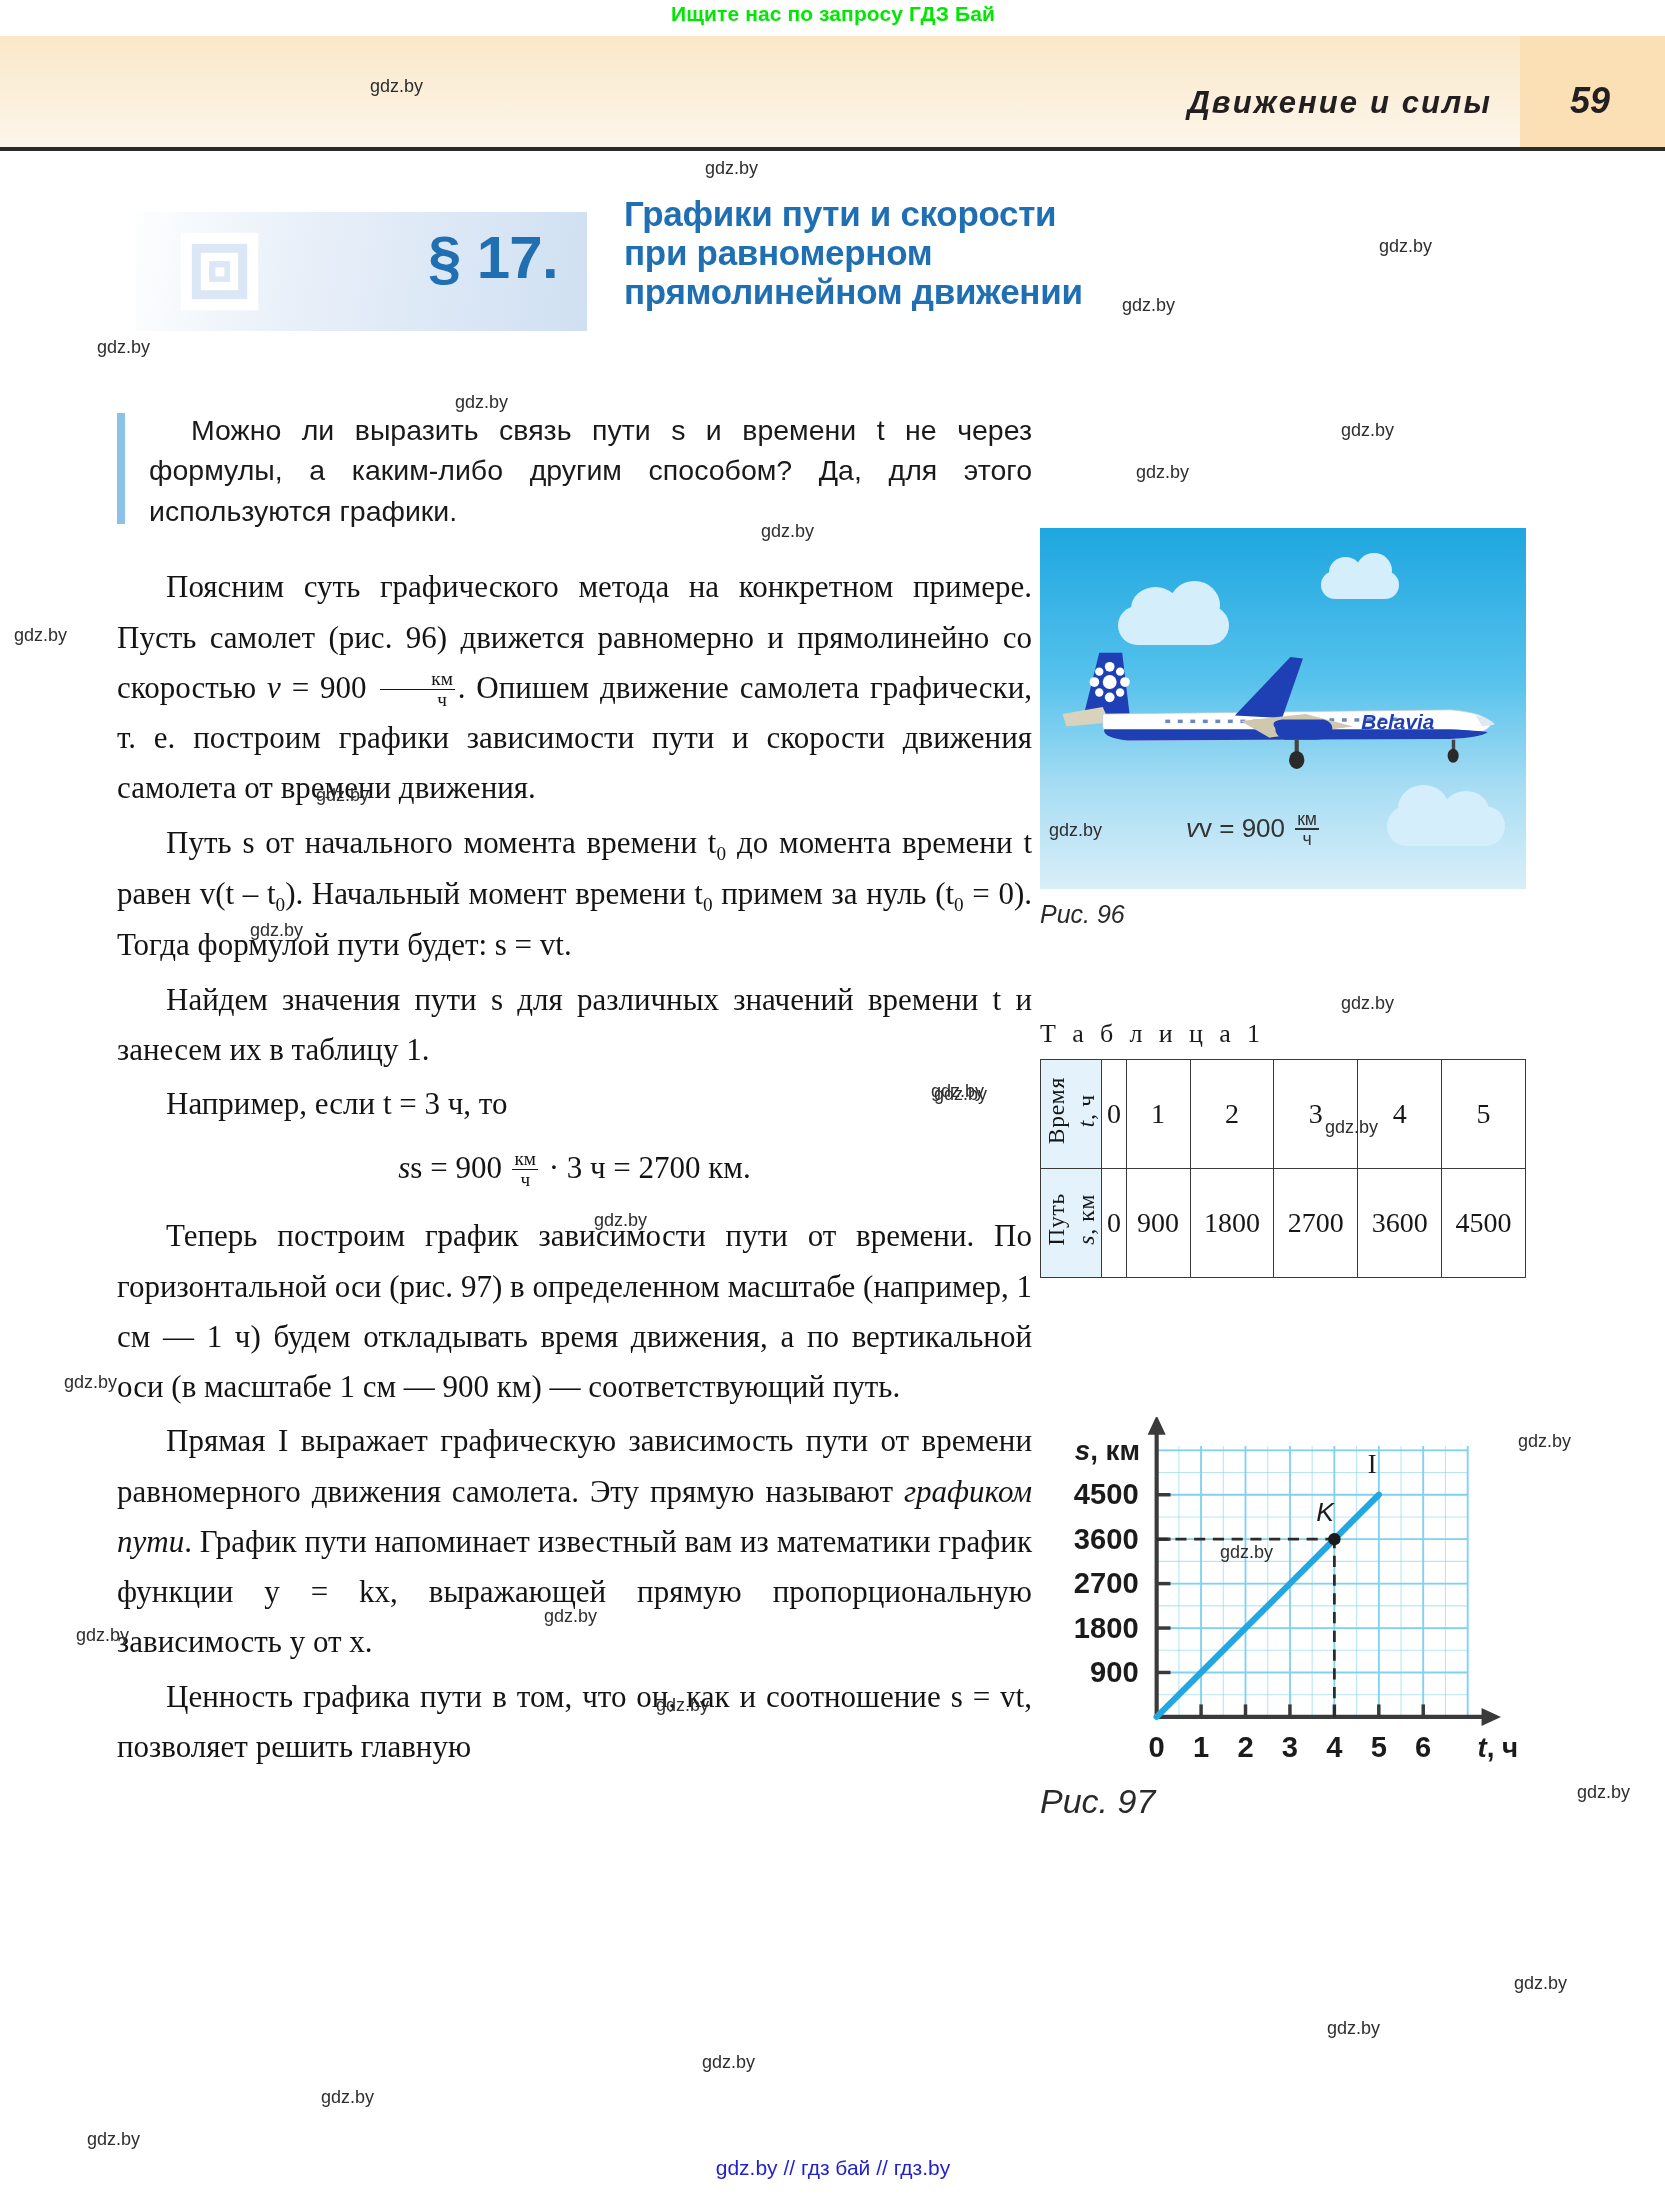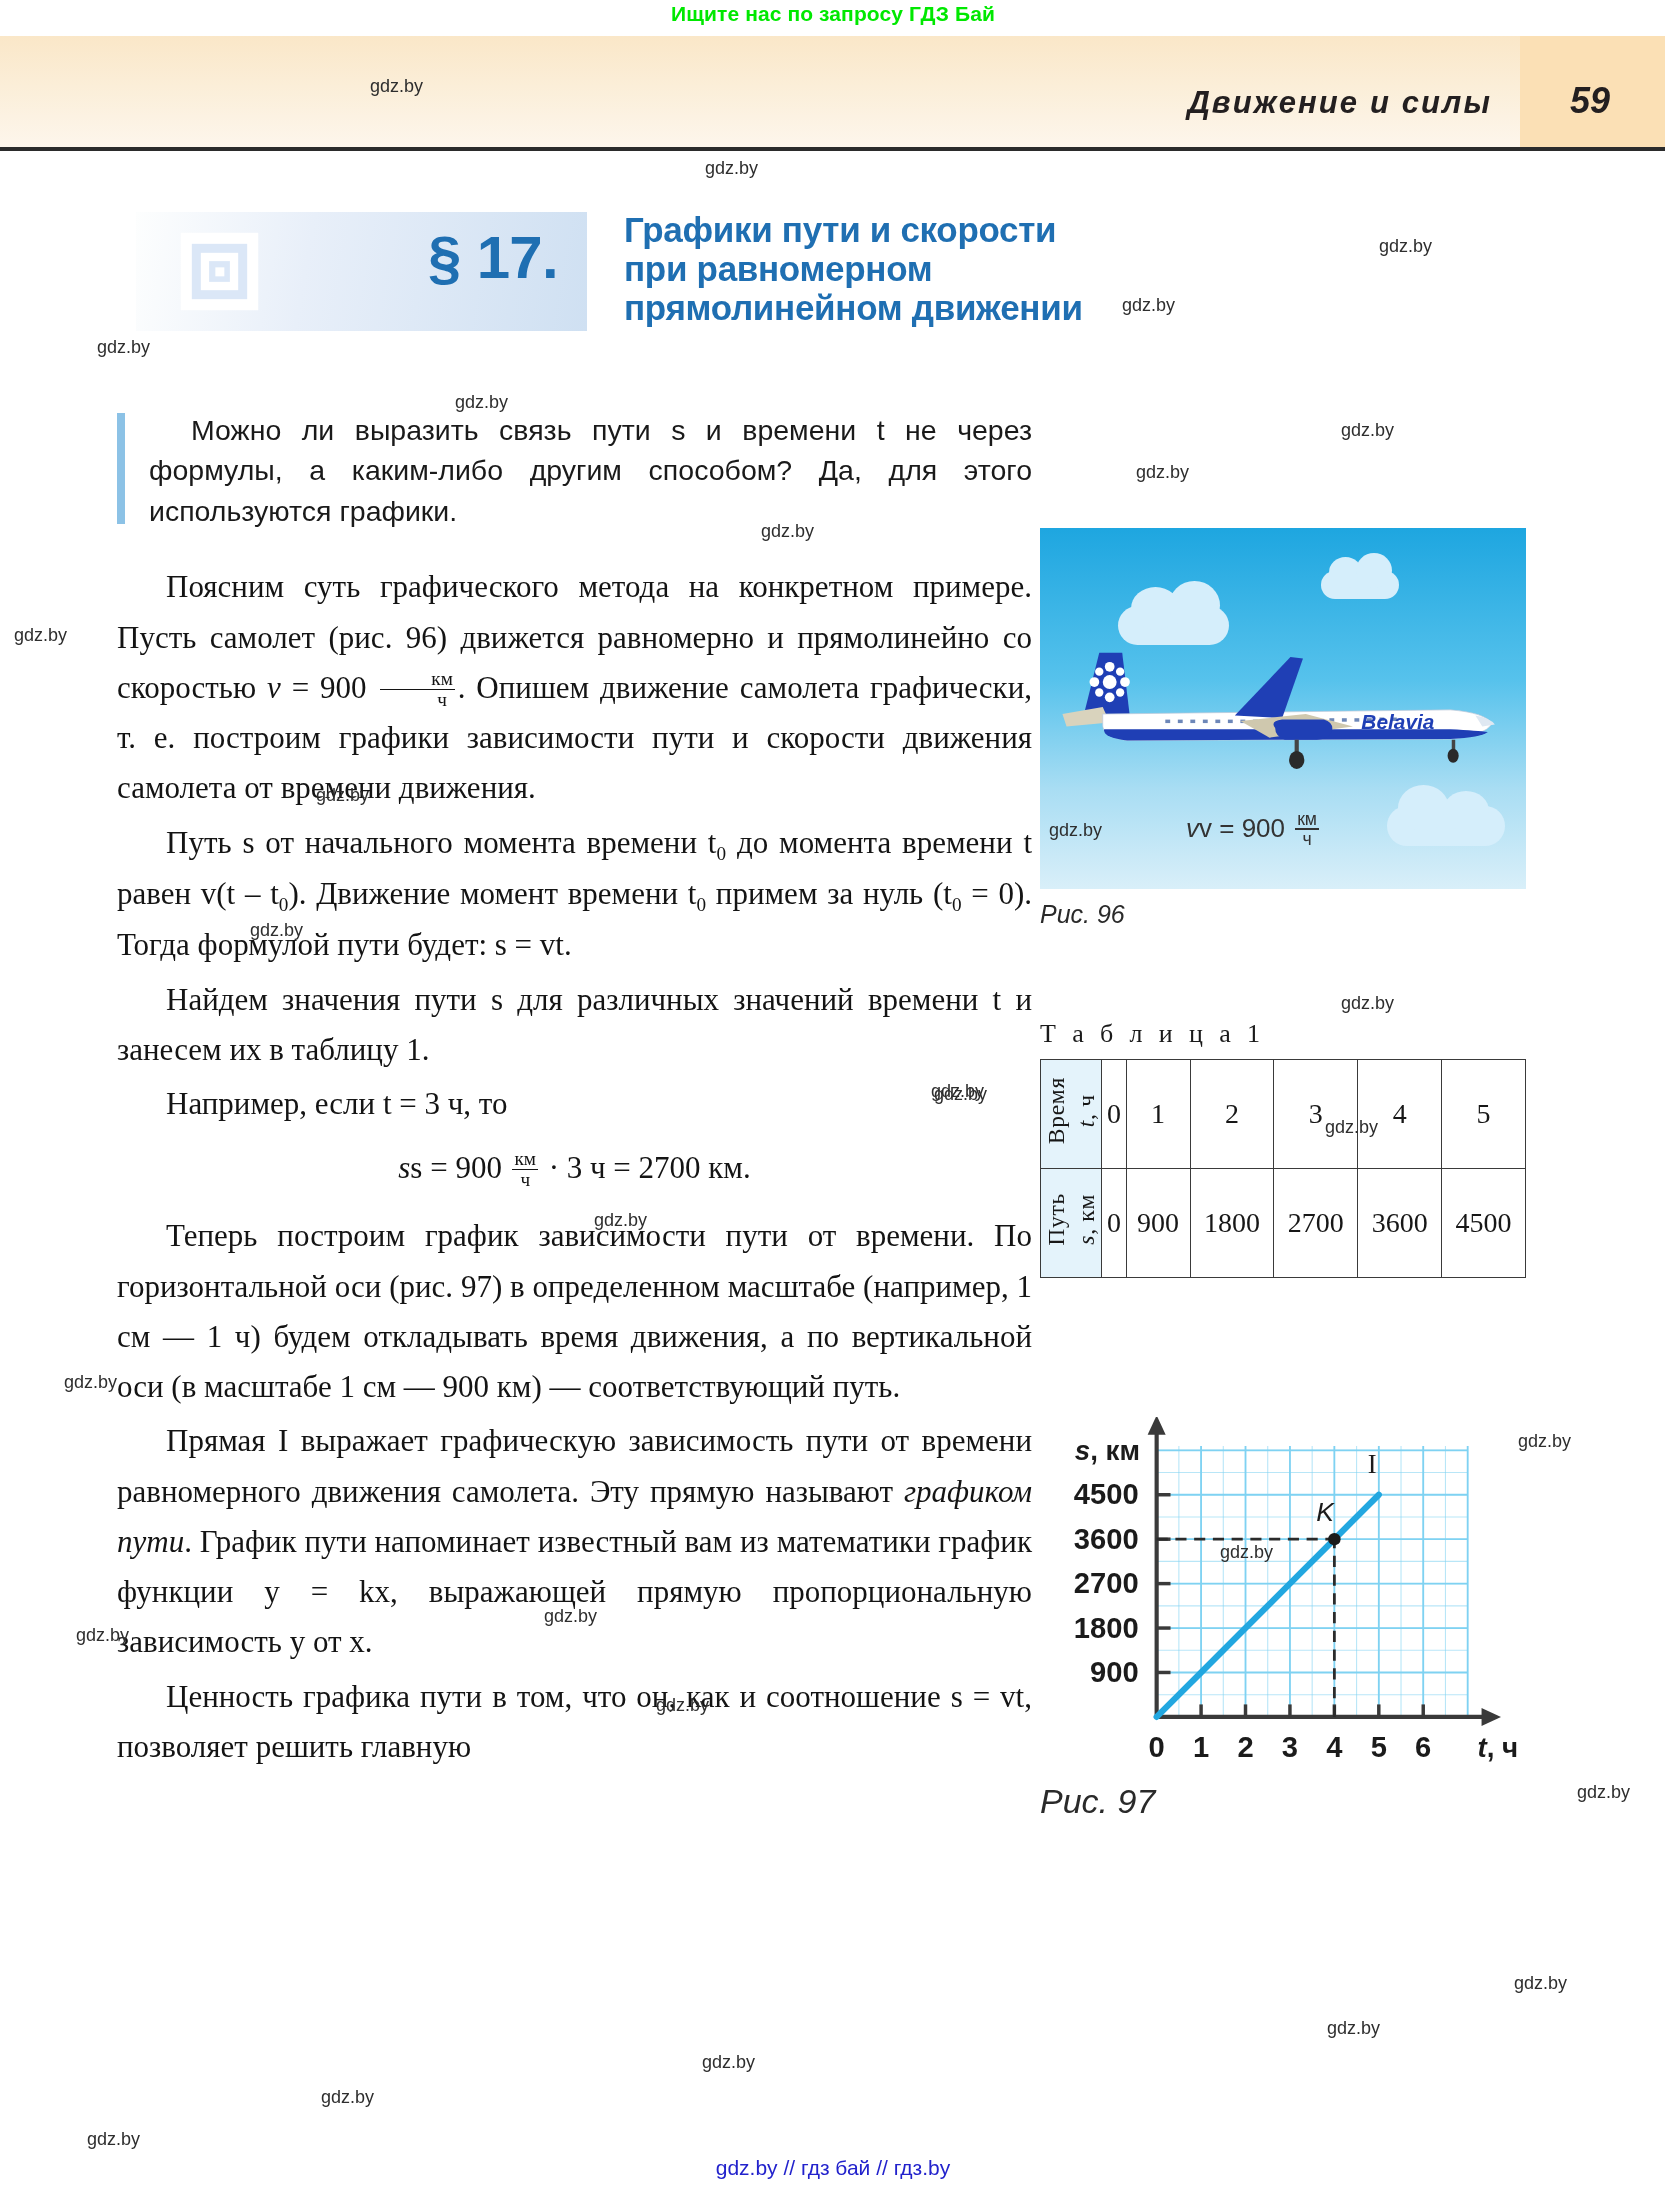--- a/index.html
+++ b/index.html
@@ -47,21 +47,21 @@
   }
   .sec-glyph{
     position:absolute;left:42px;top:18px;width:83px;height:83px;
   }
   .sec-num{
     position:absolute;right:29px;top:11px;
     font-family:"Liberation Sans", sans-serif;
     font-weight:700;font-size:60px;color:#1f6fb2;letter-spacing:-0.7px;
   }
   .sec-title{
-    position:absolute;left:624px;top:210px;width:639px;
+    position:absolute;left:624px;top:194px;width:639px;
     font-family:"Liberation Sans", sans-serif;
     font-weight:700;font-size:35px;line-height:1.12;color:#1f6fb2;
     letter-spacing:-0.3px;
   }
 
   
   .col-left{
     position:absolute;left:117px;top:410px;width:915px;
   }
   .intro{
@@ -208,21 +208,21 @@
     <div class="intro">
       <div class="bar"></div>
       <p>Можно ли выразить связь пути s и времени t не через формулы, а каким-либо другим способом? Да, для этого используются графики.</p>
     </div>
 
     <p class="body-p">
       <span>Поясним суть графического метода на конкретном примере. Пусть самолет (рис. 96) движется равномерно и прямолинейно со скоростью </span><i class="v">v</i><span> = 900 </span><span class="frac"><span class="num">км</span><span class="den">ч</span></span><span>. Опишем движение самолета графически, т. е. построим графики зависимости пути и скорости движения самолета от времени движения.</span>
     </p>
 
     <p class="body-p">
-      <span>Путь s от начального момента времени t</span><sub class="t0">0</sub><span> до момента времени t равен v(t – t</span><sub class="t0">0</sub><span>). Движение момент времени t</span><sub class="t0">0</sub><span> примем за нуль (t</span><sub class="t0">0</sub><span> = 0). Тогда формулой пути будет: s = vt.</span>
+      <span>Путь s от начального момента времени t</span><sub class="t0">0</sub><span> до момента времени t равен v(t – t</span><sub class="t0">0</sub><span>). Начальный момент времени t</span><sub class="t0">0</sub><span> примем за нуль (t</span><sub class="t0">0</sub><span> = 0). Тогда формулой пути будет: s = vt.</span>
     </p>
 
     <p class="body-p">Найдем значения пути s для различных значений времени t и занесем их в таблицу 1.</p>
 
     <p class="body-p">Например, если t = 3 ч, то</p>
 
     <div class="eq-center">
       <i class="v">s</i><span>s = 900 </span><span class="frac"><span class="num">км</span><span class="den">ч</span></span><span> · 3 ч = 2700 км.</span>
     </div>
 

